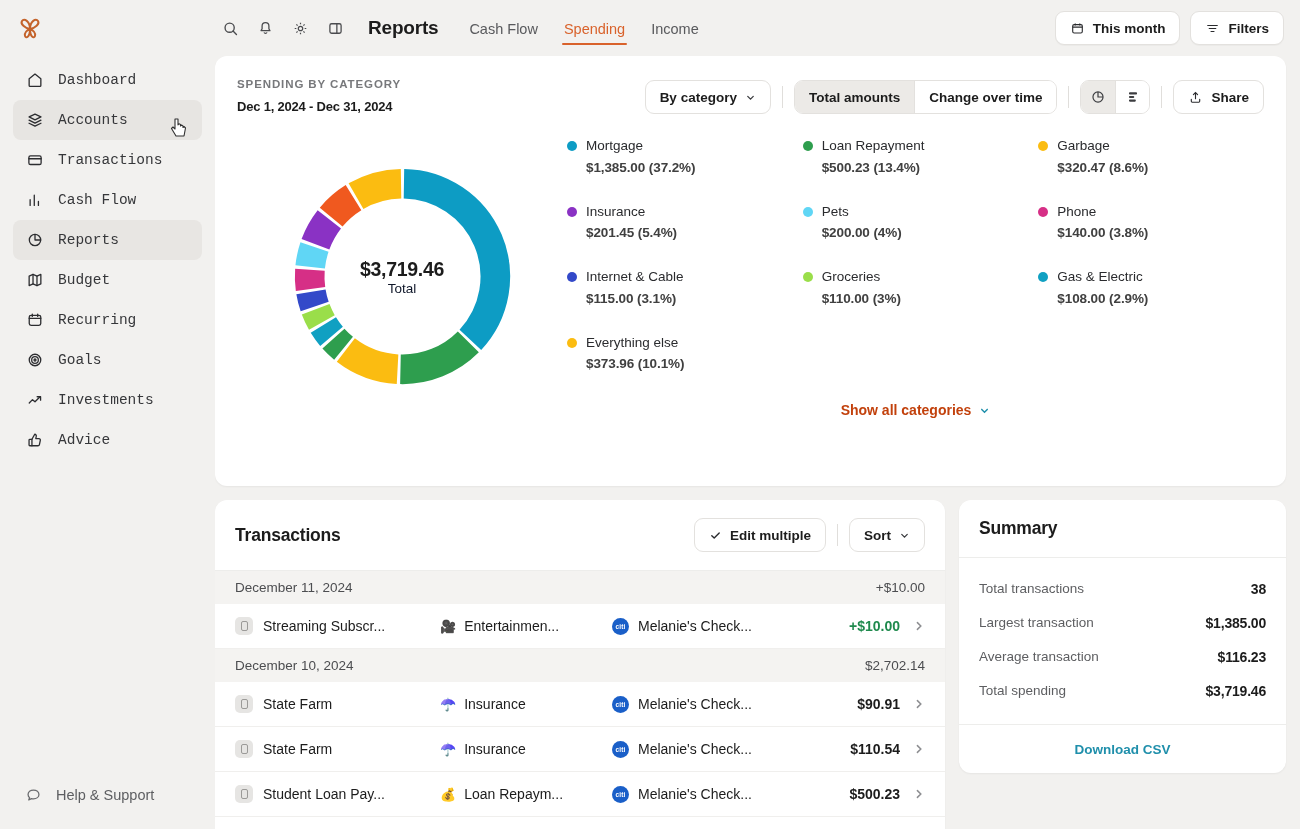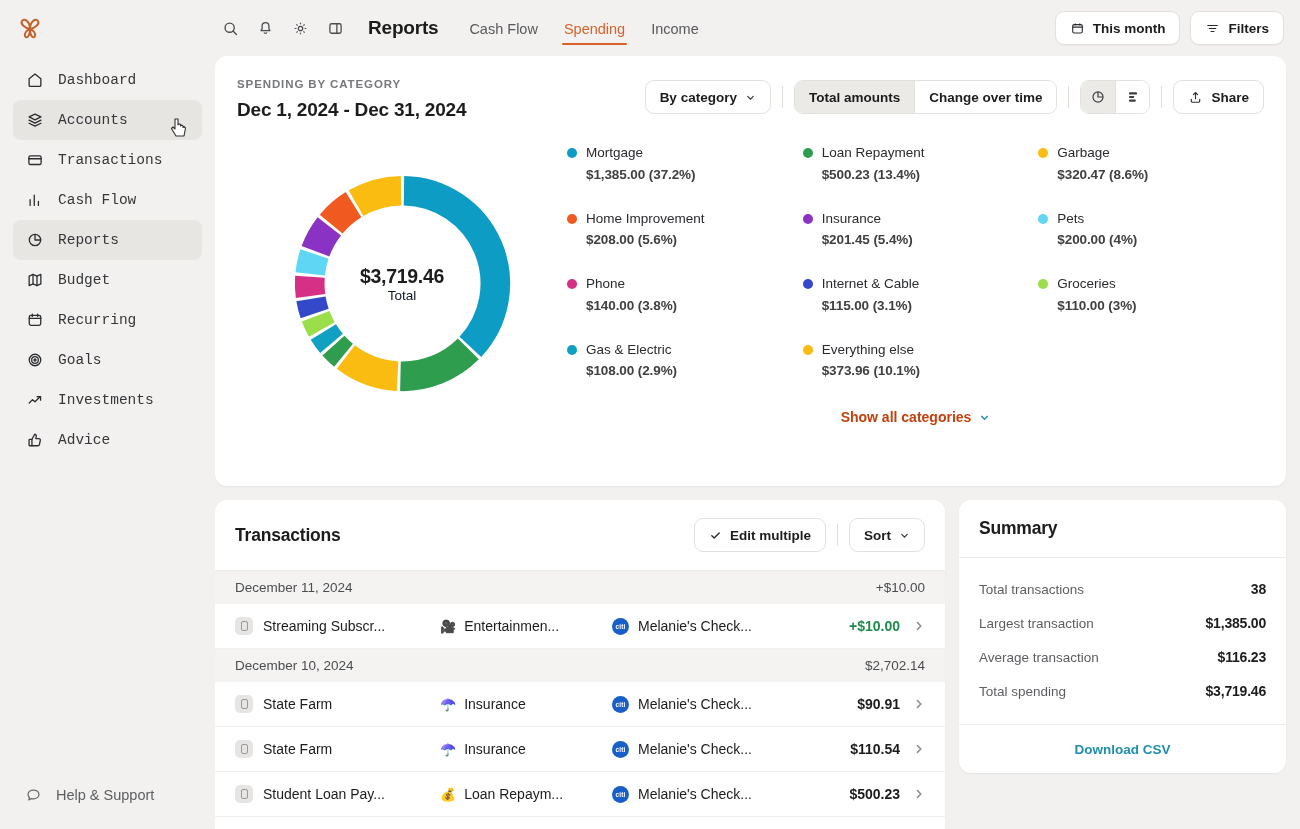--- a/index.html
+++ b/index.html
@@ -80,21 +80,21 @@
   }
 
   .content { flex: 1 1 auto; overflow: hidden; padding: 0 14px 0 0; }
 
   
   .card { background:#fff; border-radius: 12px; box-shadow: 0 1px 2px rgba(0,0,0,.05); }
 
   .spend-card { margin: 0 0 14px 0; height: 430px; position: relative; }
   .spend-head { display:flex; align-items:flex-start; padding: 22px 22px 0 22px; }
   .spend-eyebrow { font-size: 11.5px; font-weight: 700; letter-spacing: .9px; color: #77787b; text-transform: uppercase; }
-  .spend-range { font-size: 19px; font-weight: 700; margin-top: 9px; letter-spacing: -.2px; }
+  .spend-range { font-size: 13px; font-weight: 700; margin-top: 9px; letter-spacing: -.2px; }
   .spend-controls { margin-left:auto; display:flex; align-items:center; gap: 0; padding-top: 2px; }
   .ctl {
     height: 34px; display:flex; align-items:center; gap:8px;
     padding: 0 14px; background:#fff; border:1px solid #e3e1de; border-radius:9px;
     font-size:13.5px; font-weight:600; cursor:pointer; color:#1c1c1c; white-space:nowrap;
   }
   .vdiv { width:1px; height: 22px; background:#e0dedb; margin: 0 11px; }
   .seg { display:flex; border:1px solid #e3e1de; border-radius:9px; overflow:hidden; height:34px; }
   .seg-item { display:flex; align-items:center; padding: 0 14px; font-size:13.5px; font-weight:600; cursor:pointer; background:#fff; white-space:nowrap; }
   .seg-item.active { background:#eceae7; }
@@ -151,21 +151,21 @@
     flex:0 0 17px; letter-spacing:.2px;
   }
   .tx-amt { font-size: 14px; font-weight: 600; margin-left:auto; text-align:right; white-space:nowrap; }
   .tx-amt.pos { color: #1f8a4d; }
   .chev { margin-left: 13px; color:#8d8e91; display:flex; align-items:center; }
 
   .summary-card { width: 327px; flex: 0 0 327px; overflow:hidden; }
   .sum-head { padding: 18px 20px; border-bottom:1px solid #ededeb; }
   .sum-title { font-size: 17.5px; font-weight: 700; letter-spacing:-.2px; }
   .sum-body { padding: 14px 20px 16px 20px; }
-  .sum-row { display:flex; align-items:center; justify-content:space-between; padding: 9px 0; }
+  .sum-row { display:flex; align-items:flex-start; justify-content:space-between; padding: 9px 0; }
   .sum-k { font-size: 13.5px; color:#5d5e61; }
   .sum-v { font-size: 14px; font-weight: 700; letter-spacing:-.2px; }
   .sum-foot { border-top:1px solid #ededeb; padding: 15px 0; text-align:center; }
   .sum-foot span { color:#1f8fab; font-size:13.5px; font-weight:700; cursor:pointer; }
   svg { display:block; }
 </style>
 </head>
 <body>
 
 <div class="app">
@@ -439,24 +439,20 @@
                 </div>
                 <div class="leg-item">
                   <span class="leg-dot" style="background:#2e9e4e"></span>
                   <span><span class="leg-name">Loan Repayment</span><div class="leg-amt"><span>$500.23</span> <span>(13.4%)</span></div></span>
                 </div>
                 <div class="leg-item">
                   <span class="leg-dot" style="background:#fbbc11"></span>
                   <span><span class="leg-name">Garbage</span><div class="leg-amt"><span>$320.47</span> <span>(8.6%)</span></div></span>
                 </div>
                 <div class="leg-item">
-                  <span class="leg-dot" style="background:#f0591f"></span>
-                  <span><span class="leg-name">Home Improvement</span><div class="leg-amt"><span>$208.00</span> <span>(5.6%)</span></div></span>
-                </div>
-                <div class="leg-item">
                   <span class="leg-dot" style="background:#8a32c4"></span>
                   <span><span class="leg-name">Insurance</span><div class="leg-amt"><span>$201.45</span> <span>(5.4%)</span></div></span>
                 </div>
                 <div class="leg-item">
                   <span class="leg-dot" style="background:#60d6f5"></span>
                   <span><span class="leg-name">Pets</span><div class="leg-amt"><span>$200.00</span> <span>(4%)</span></div></span>
                 </div>
                 <div class="leg-item">
                   <span class="leg-dot" style="background:#d62f86"></span>
                   <span><span class="leg-name">Phone</span><div class="leg-amt"><span>$140.00</span> <span>(3.8%)</span></div></span>

